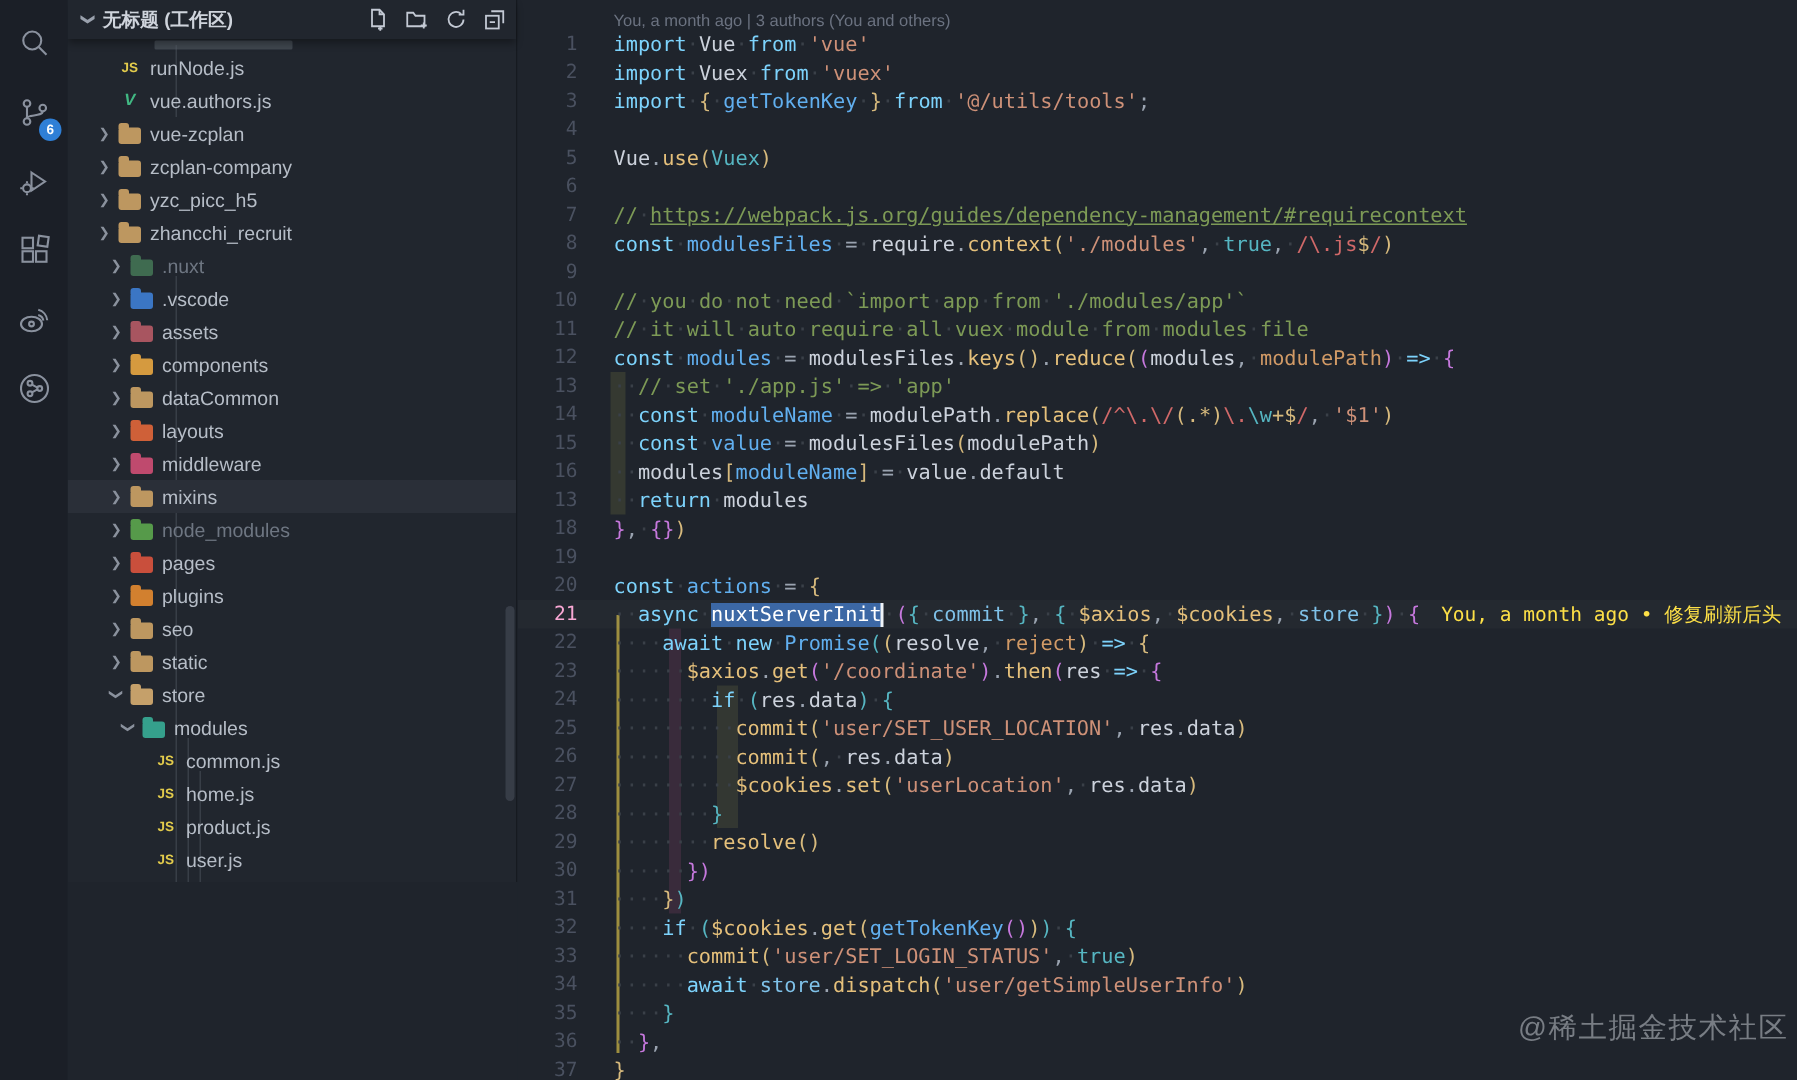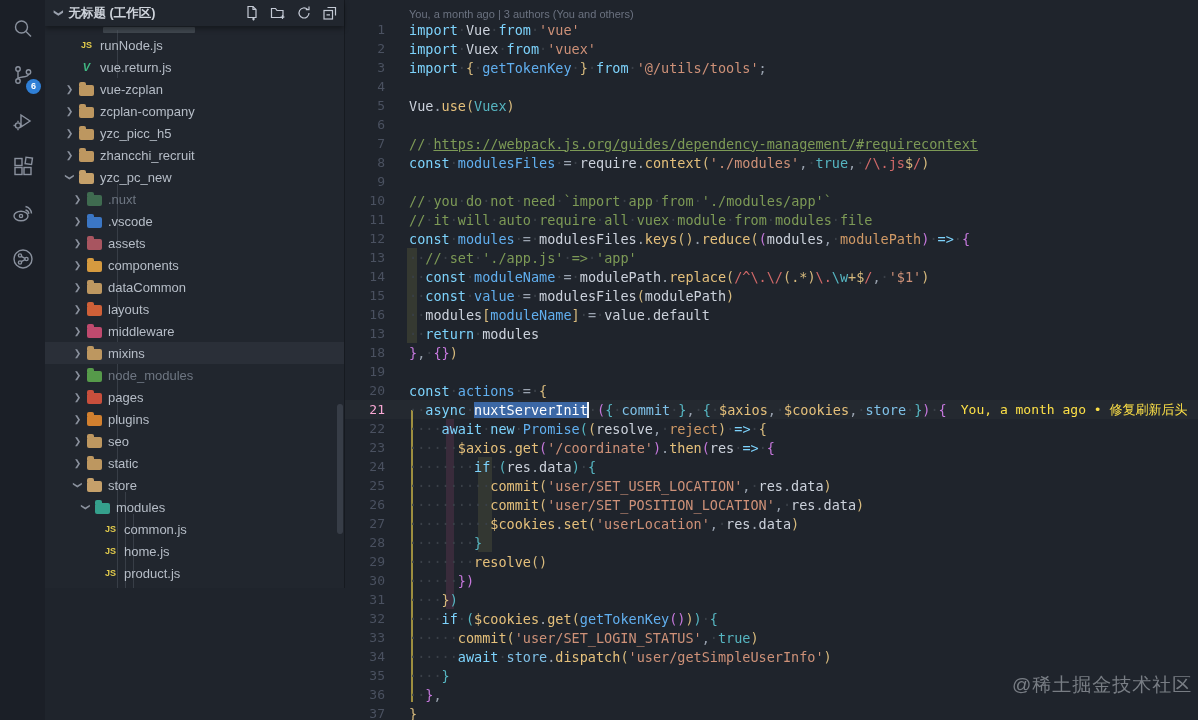--- a/index.html
+++ b/index.html
@@ -163,21 +163,21 @@
           <span class="ficon">
             <span class="js-badge">JS</span>
           </span>
           <span class="lbl">runNode.js</span>
         </div>
         <div class="row" style="padding-left: 16px;">
           <span class="spacer"></span>
           <span class="ficon">
             <span class="vue-badge">V</span>
           </span>
-          <span class="lbl">vue.return.js</span>
+          <span class="lbl">vue.authors.js</span>
         </div>
         <div class="row" style="padding-left: 16px;">
           <span class="chev">❯</span>
           <span class="ficon">
             <span class="folder" style="background: rgb(189, 151, 96);"></span>
           </span>
           <span class="lbl">vue-zcplan</span>
         </div>
         <div class="row" style="padding-left: 16px;">
           <span class="chev">❯</span>
@@ -192,27 +192,20 @@
             <span class="folder" style="background: rgb(189, 151, 96);"></span>
           </span>
           <span class="lbl">yzc_picc_h5</span>
         </div>
         <div class="row" style="padding-left: 16px;">
           <span class="chev">❯</span>
           <span class="ficon">
             <span class="folder" style="background: rgb(189, 151, 96);"></span>
           </span>
           <span class="lbl">zhancchi_recruit</span>
-        </div>
-        <div class="row" style="padding-left: 16px;">
-          <span class="chev open">❯</span>
-          <span class="ficon">
-            <span class="folder" style="background: rgb(197, 160, 106);"></span>
-          </span>
-          <span class="lbl">yzc_pc_new</span>
         </div>
         <div class="row dim" style="padding-left: 24px;">
           <span class="chev">❯</span>
           <span class="ficon">
             <span class="folder" style="background: rgb(63, 107, 80);"></span>
           </span>
           <span class="lbl">.nuxt</span>
         </div>
         <div class="row" style="padding-left: 24px;">
           <span class="chev">❯</span>
@@ -407,21 +400,21 @@
         <div class="cline"><span class="ln">16</span><span class="lgap"></span><span class="ws">··</span><span class="t-txt">modules</span><span class="t-b1">[</span><span class="t-def">moduleName</span><span class="t-b1">]</span><span class="ws">·</span><span class="t-p">=</span><span class="ws">·</span><span class="t-txt">value</span><span class="t-p">.</span><span class="t-txt">default</span></div>
         <div class="cline"><span class="ln">13</span><span class="lgap"></span><span class="ws">··</span><span class="t-kw">return</span><span class="ws">·</span><span class="t-txt">modules</span></div>
         <div class="cline"><span class="ln">18</span><span class="lgap"></span><span class="t-b2">}</span><span class="t-p">,</span><span class="ws">·</span><span class="t-b2">{}</span><span class="t-b1">)</span></div>
         <div class="cline"><span class="ln">19</span><span class="lgap"></span></div>
         <div class="cline"><span class="ln">20</span><span class="lgap"></span><span class="t-kw">const</span><span class="ws">·</span><span class="t-def">actions</span><span class="ws">·</span><span class="t-p">=</span><span class="ws">·</span><span class="t-b1">{</span></div>
         <div class="cline current"><span class="ln active">21</span><span class="lgap"></span><span class="ws">··</span><span class="t-kw">async</span><span class="ws">·</span><span class="t-sel">nuxtServerInit</span><span class="cursor"></span><span class="ws">·</span><span class="t-b2">(</span><span class="t-b3">{</span><span class="ws">·</span><span class="t-pb">commit</span><span class="ws">·</span><span class="t-b3">}</span><span class="t-p">,</span><span class="ws">·</span><span class="t-b3">{</span><span class="ws">·</span><span class="t-fn">$axios</span><span class="t-p">,</span><span class="ws">·</span><span class="t-fn">$cookies</span><span class="t-p">,</span><span class="ws">·</span><span class="t-pb">store</span><span class="ws">·</span><span class="t-b3">}</span><span class="t-b2">)</span><span class="ws">·</span><span class="t-b2">{</span><span class="blame">You, a month ago • 修复刷新后头</span></div>
         <div class="cline"><span class="ln">22</span><span class="lgap"></span><span class="ws">····</span><span class="t-kw">await</span><span class="ws">·</span><span class="t-kw">new</span><span class="ws">·</span><span class="t-def">Promise</span><span class="t-b3">(</span><span class="t-b1">(</span><span class="t-txt">resolve</span><span class="t-p">,</span><span class="ws">·</span><span class="t-orn">reject</span><span class="t-b1">)</span><span class="ws">·</span><span class="t-kw">=&gt;</span><span class="ws">·</span><span class="t-b1">{</span></div>
         <div class="cline"><span class="ln">23</span><span class="lgap"></span><span class="ws">······</span><span class="t-fn">$axios</span><span class="t-p">.</span><span class="t-fn">get</span><span class="t-b2">(</span><span class="t-str">'/coordinate'</span><span class="t-b2">)</span><span class="t-p">.</span><span class="t-fn">then</span><span class="t-b2">(</span><span class="t-txt">res</span><span class="ws">·</span><span class="t-kw">=&gt;</span><span class="ws">·</span><span class="t-b2">{</span></div>
         <div class="cline"><span class="ln">24</span><span class="lgap"></span><span class="ws">········</span><span class="t-kw">if</span><span class="ws">·</span><span class="t-b3">(</span><span class="t-txt">res</span><span class="t-p">.</span><span class="t-txt">data</span><span class="t-b3">)</span><span class="ws">·</span><span class="t-b3">{</span></div>
         <div class="cline"><span class="ln">25</span><span class="lgap"></span><span class="ws">··········</span><span class="t-fn">commit</span><span class="t-b1">(</span><span class="t-str">'user/SET_USER_LOCATION'</span><span class="t-p">,</span><span class="ws">·</span><span class="t-txt">res</span><span class="t-p">.</span><span class="t-txt">data</span><span class="t-b1">)</span></div>
-        <div class="cline"><span class="ln">26</span><span class="lgap"></span><span class="ws">··········</span><span class="t-fn">commit</span><span class="t-b1">(</span><span class="t-str">'user/SET_POSITION_LOCATION'</span><span class="t-p">,</span><span class="ws">·</span><span class="t-txt">res</span><span class="t-p">.</span><span class="t-txt">data</span><span class="t-b1">)</span></div>
+        <div class="cline"><span class="ln">26</span><span class="lgap"></span><span class="ws">··········</span><span class="t-fn">commit</span><span class="t-b1">(</span><span class="t-p">,</span><span class="ws">·</span><span class="t-txt">res</span><span class="t-p">.</span><span class="t-txt">data</span><span class="t-b1">)</span></div>
         <div class="cline"><span class="ln">27</span><span class="lgap"></span><span class="ws">··········</span><span class="t-fn">$cookies</span><span class="t-p">.</span><span class="t-fn">set</span><span class="t-b1">(</span><span class="t-str">'userLocation'</span><span class="t-p">,</span><span class="ws">·</span><span class="t-txt">res</span><span class="t-p">.</span><span class="t-txt">data</span><span class="t-b1">)</span></div>
         <div class="cline"><span class="ln">28</span><span class="lgap"></span><span class="ws">········</span><span class="t-b3">}</span></div>
         <div class="cline"><span class="ln">29</span><span class="lgap"></span><span class="ws">········</span><span class="t-fn">resolve</span><span class="t-b1">()</span></div>
         <div class="cline"><span class="ln">30</span><span class="lgap"></span><span class="ws">······</span><span class="t-b2">})</span></div>
         <div class="cline"><span class="ln">31</span><span class="lgap"></span><span class="ws">····</span><span class="t-b1">}</span><span class="t-b3">)</span></div>
         <div class="cline"><span class="ln">32</span><span class="lgap"></span><span class="ws">····</span><span class="t-kw">if</span><span class="ws">·</span><span class="t-b3">(</span><span class="t-fn">$cookies</span><span class="t-p">.</span><span class="t-fn">get</span><span class="t-b1">(</span><span class="t-def">getTokenKey</span><span class="t-b2">()</span><span class="t-b1">)</span><span class="t-b3">)</span><span class="ws">·</span><span class="t-b3">{</span></div>
         <div class="cline"><span class="ln">33</span><span class="lgap"></span><span class="ws">······</span><span class="t-fn">commit</span><span class="t-b1">(</span><span class="t-str">'user/SET_LOGIN_STATUS'</span><span class="t-p">,</span><span class="ws">·</span><span class="t-cy">true</span><span class="t-b1">)</span></div>
         <div class="cline"><span class="ln">34</span><span class="lgap"></span><span class="ws">······</span><span class="t-kw">await</span><span class="ws">·</span><span class="t-pb">store</span><span class="t-p">.</span><span class="t-fn">dispatch</span><span class="t-b1">(</span><span class="t-str">'user/getSimpleUserInfo'</span><span class="t-b1">)</span></div>
         <div class="cline"><span class="ln">35</span><span class="lgap"></span><span class="ws">····</span><span class="t-b3">}</span></div>
         <div class="cline"><span class="ln">36</span><span class="lgap"></span><span class="ws">··</span><span class="t-b2">}</span><span class="t-p">,</span></div>

